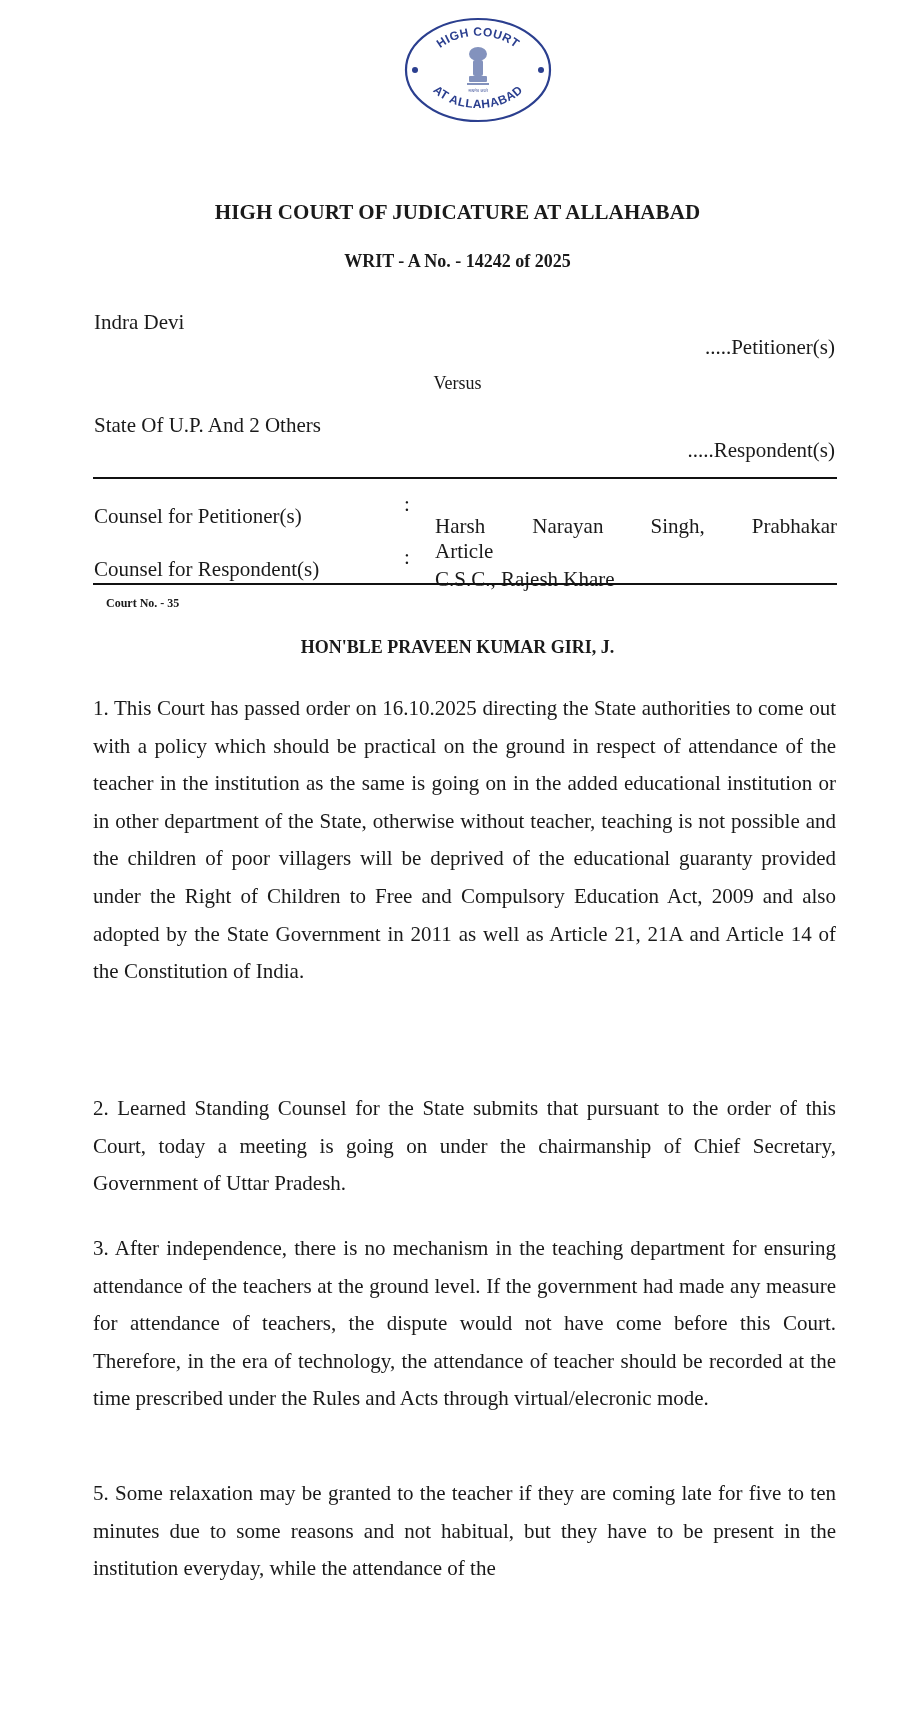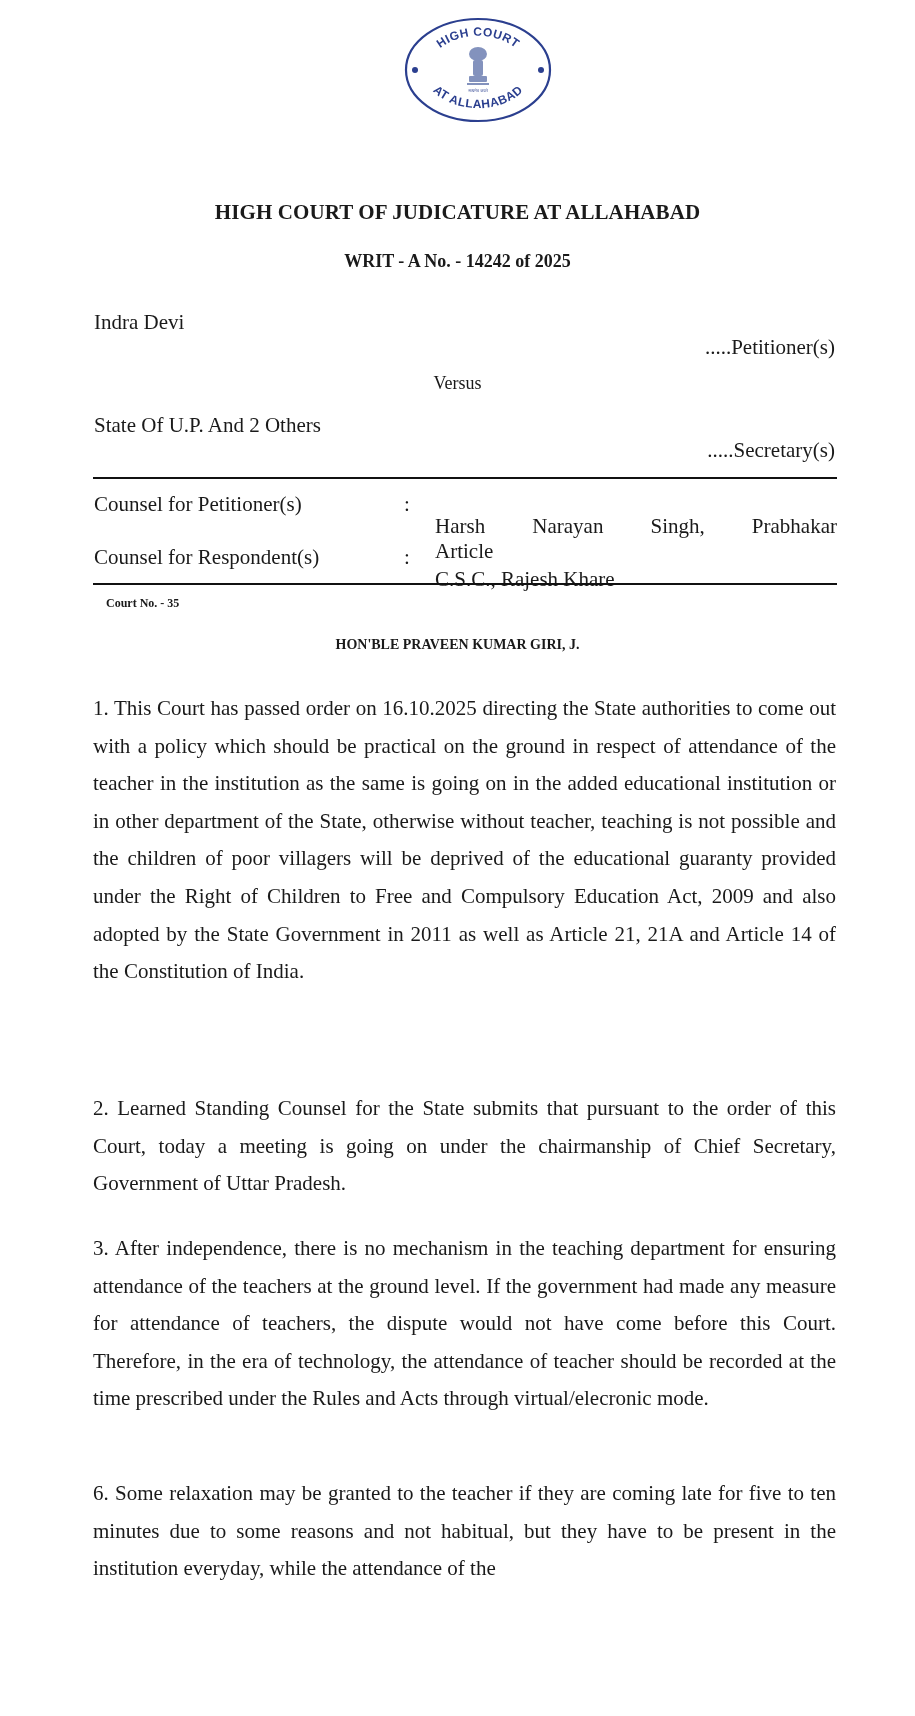--- a/index.html
+++ b/index.html
@@ -26,30 +26,30 @@
     .petitioner-role { right: 80px; top: 335px; text-align: right; }
     .versus { top: 373px; font-size: 18px; }
     .respondent-name { left: 94px; top: 413px; }
     .respondent-role { right: 80px; top: 438px; text-align: right; }
 
     .rule { position: absolute; left: 93px; width: 744px; height: 2px; background: #111; }
     .rule-1 { top: 477px; }
     .rule-2 { top: 583px; }
 
     .counsel-row { position: absolute; left: 94px; width: 743px; font-size: 21px; line-height: 25px; }
-    .counsel-row .label { position: absolute; left: 0; top: 0; }
+    .counsel-row .label { position: absolute; left: 0; top: 12px; }
     .counsel-row .colon { position: absolute; left: 310px; top: 0; }
     .counsel-row .value { position: absolute; left: 341px; width: 402px; top: 0; text-align: justify; text-align-last: left; margin-top: 22px; }
     .counsel-pet { top: 492px; }
     .counsel-res { top: 545px; }
     .counsel-pet .value .line1 { display: block; text-align: justify; text-align-last: justify; }
     .counsel-pet .value .line2 { display: block; }
 
     .court-no { left: 106px; top: 596px; font-size: 12px; font-weight: bold; text-underline-offset: 3px; }
-    .judge { top: 637px; font-size: 14px; font-weight: bold; }
+    .judge { top: 637px; font-size: 18px; font-weight: bold; }
 
     .para {
       position: absolute; left: 93px; width: 743px;
       font-size: 21px; line-height: 37.6px;
       text-align: justify;
       margin: 0;
     }
     .para-1 { top: 690px; }
     .para-2 { top: 1090px; }
     .para-3 { top: 1230px; }
@@ -84,21 +84,21 @@
     <text x="75" y="76" font-size="4" text-anchor="middle" fill="#2b3f8f" font-family="DejaVu Sans, sans-serif">सत्यमेव जयते</text>
   </svg>
 
   <div class="center court-title">HIGH COURT OF JUDICATURE AT ALLAHABAD</div>
   <div class="center writ-no">WRIT - A No. - 14242 of 2025</div>
 
   <div class="abs party petitioner-name">Indra Devi</div>
   <div class="abs party petitioner-role">.....Petitioner(s)</div>
   <div class="center versus">Versus</div>
   <div class="abs party respondent-name">State Of U.P. And 2 Others</div>
-  <div class="abs party respondent-role">.....Secretary(s)</div>
+  <div class="abs party respondent-role">.....Respondent(s)</div>
 
   <div class="rule rule-1"></div>
 
   <div class="counsel-row counsel-pet">
     <span class="label">Counsel for Petitioner(s)</span>
     <span class="colon">:</span>
     <span class="value">
       <span class="line1">Harsh Narayan Singh, Prabhakar</span>
       <span class="line2">Article</span>
     </span>
@@ -111,15 +111,15 @@
   </div>
 
   <div class="rule rule-2"></div>
 
   <div class="abs court-no">Court No. - 35</div>
   <div class="center judge">HON'BLE PRAVEEN KUMAR GIRI, J.</div>
 
   <p class="para para-1">1. This Court has passed order on 16.10.2025 directing the State authorities to come out with a policy which should be practical on the ground in respect of attendance of the teacher in the institution as the same is going on in the added educational institution or in other department of the State, otherwise without teacher, teaching is not possible and the children of poor villagers will be deprived of the educational guaranty provided under the Right of Children to Free and Compulsory Education Act, 2009 and also adopted by the State Government in 2011 as well as Article 21, 21A and Article 14 of the Constitution of India.</p>
   <p class="para para-2">2. Learned Standing Counsel for the State submits that pursuant to the order of this Court, today a meeting is going on under the chairmanship of Chief Secretary, Government of Uttar Pradesh.</p>
   <p class="para para-3">3. After independence, there is no mechanism in the teaching department for ensuring attendance of the teachers at the ground level. If the government had made any measure for attendance of teachers, the dispute would not have come before this Court. Therefore, in the era of technology, the attendance of teacher should be recorded at the time prescribed under the Rules and Acts through virtual/elecronic mode.</p>
-  <p class="para para-4">6. Some relaxation may be granted to the teacher if they are coming late for five to ten minutes due to some reasons and not habitual, but they have to be present in the institution everyday, while the attendance of the</p>
+  <p class="para para-4">5. Some relaxation may be granted to the teacher if they are coming late for five to ten minutes due to some reasons and not habitual, but they have to be present in the institution everyday, while the attendance of the</p>
 
 </div>
 
 </body></html>

